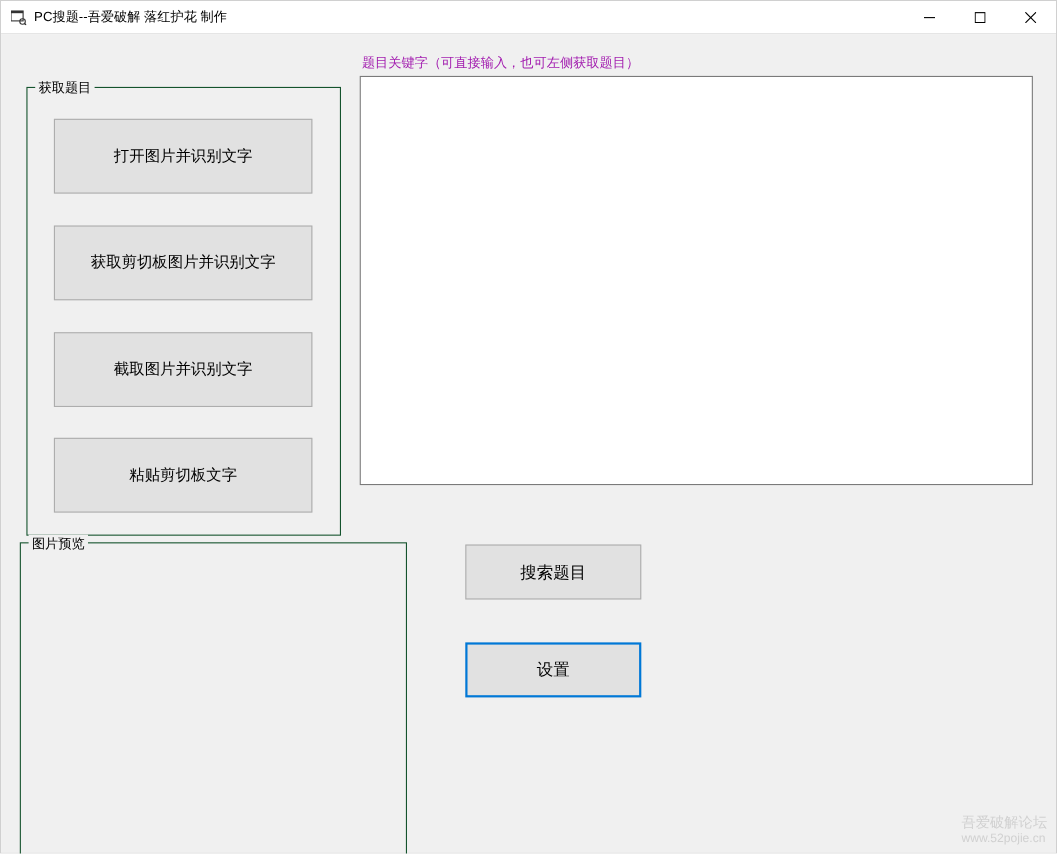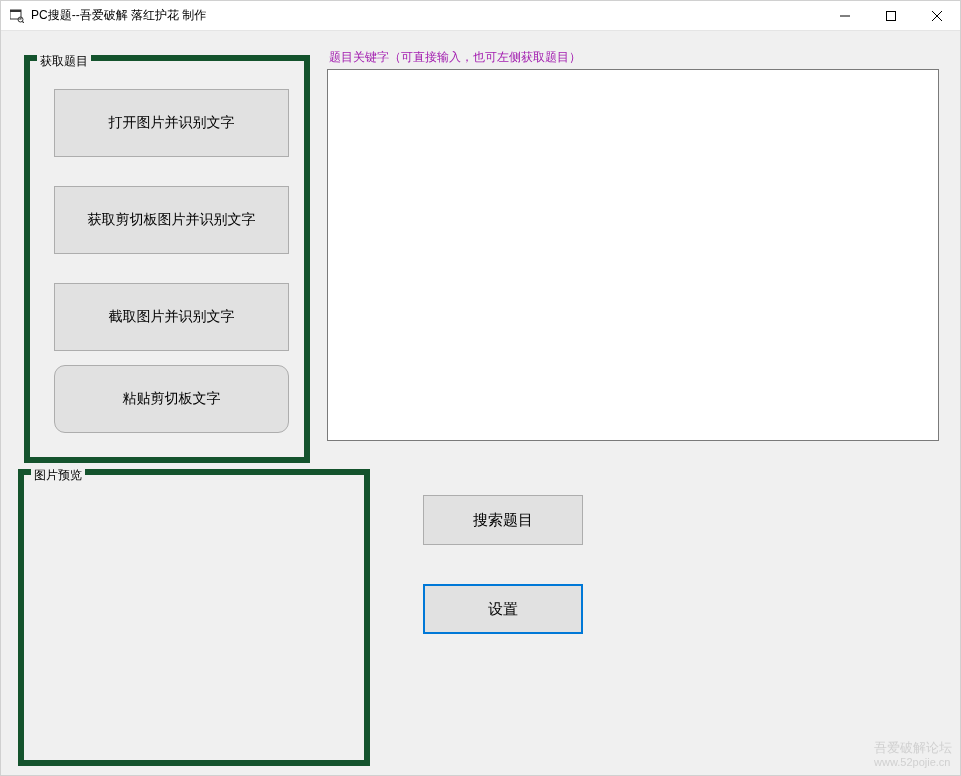--- a/index.html
+++ b/index.html
@@ -61,21 +61,22 @@
       color: #000;
     }
     .client-area {
       flex: 1;
       background: #f0f0f0;
       position: relative;
       padding: 12px;
     }
     .groupbox {
       position: absolute;
-      border: 6px solid #14532d;
+      border: 1px solid #14532d;
+      margin-top: 24px;
     }
     .groupbox-label {
       position: absolute;
       top: -8px;
       left: 7px;
       background: #f0f0f0;
       padding: 0 3px;
       font-size: 12px;
       color: #000;
     }
@@ -95,21 +96,21 @@
       color: #000;
     }
     .btn-acq {
       left: 24px;
       width: 235px;
       height: 68px;
     }
     .btn-acq1 { top: 28px; }
     .btn-acq2 { top: 125px; }
     .btn-acq3 { top: 222px; }
-    .btn-acq4 { top: 304px; border-radius: 11px; }
+    .btn-acq4 { top: 318px; }
     .keyword-label {
       position: absolute;
       left: 328px;
       top: 18px;
       font-size: 12px;
       color: #a21caf;
     }
     .keyword-textarea {
       position: absolute;
       left: 326px;

